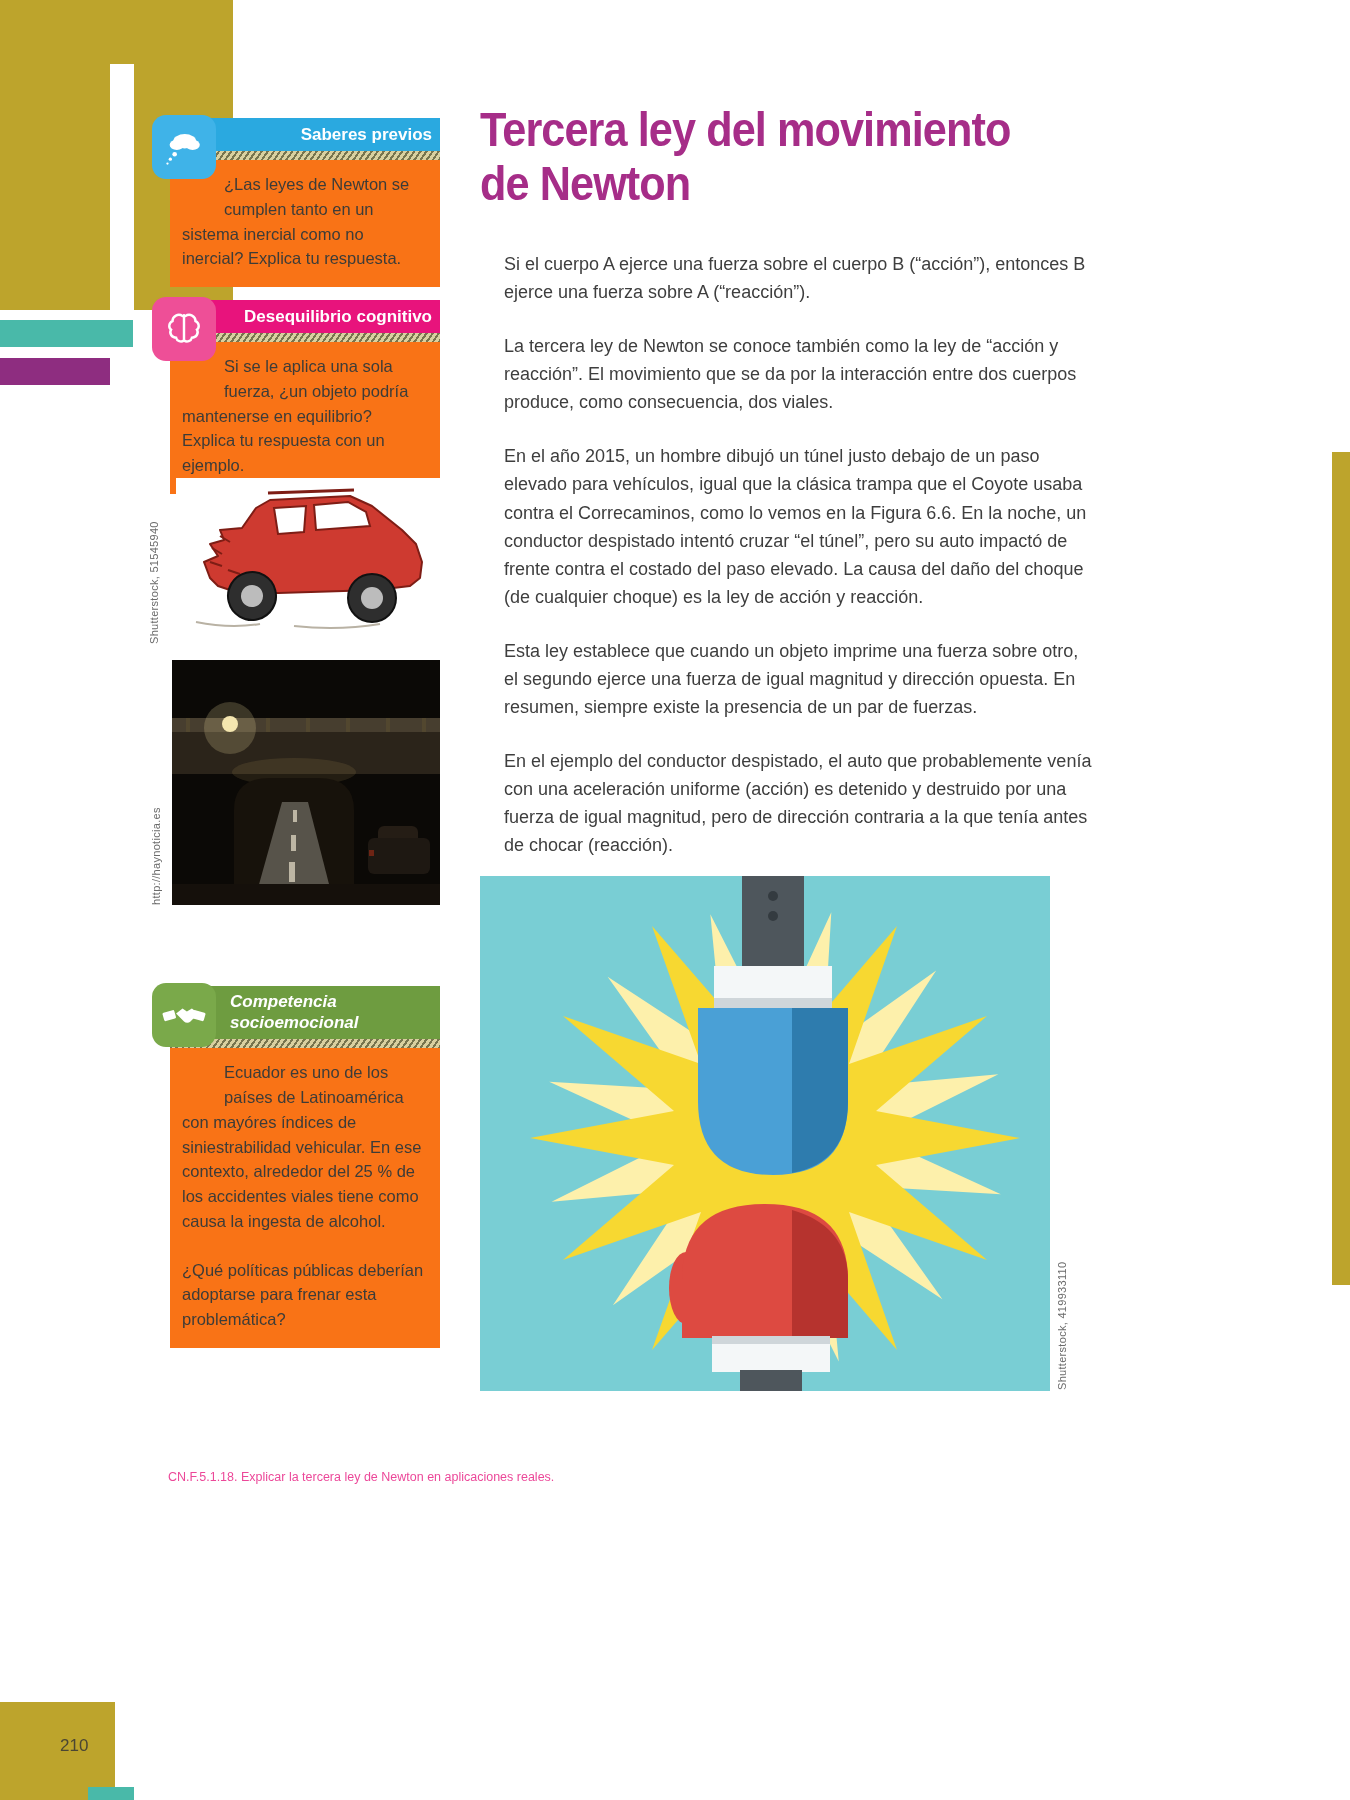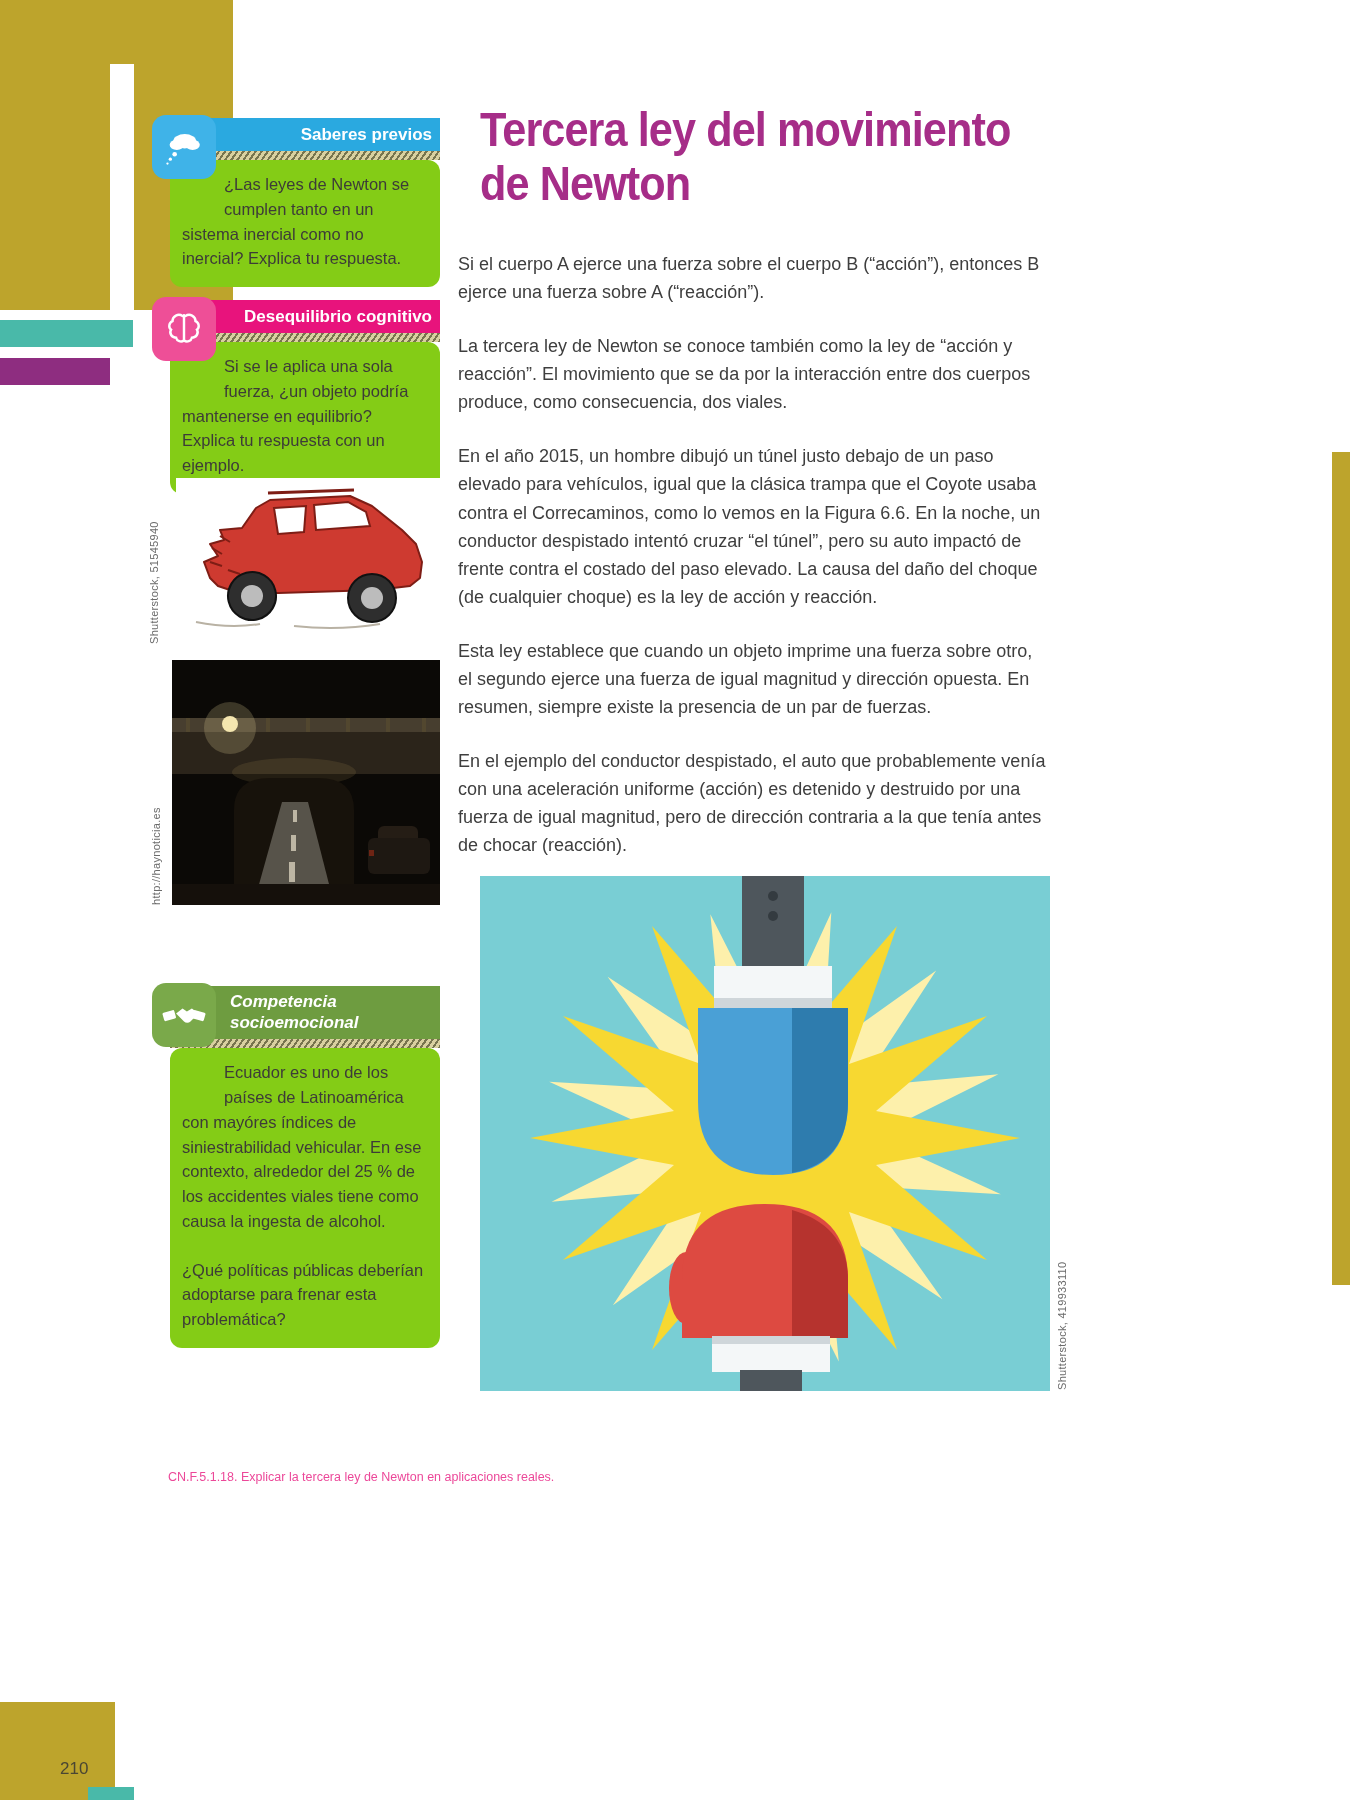--- a/index.html
+++ b/index.html
@@ -9,59 +9,59 @@
 
   
   .deco { position:absolute; }
   .deco-top-olive { left:0; top:0; width:233px; height:310px; background:#bda42c; }
   .deco-top-notch { left:110px; top:64px; width:24px; height:246px; background:#fff; }
   .deco-teal-bar { left:0; top:320px; width:133px; height:27px; background:#49b9a9; }
   .deco-purple-bar { left:0; top:358px; width:110px; height:27px; background:#8e2d80; }
   .deco-right-olive { left:1332px; top:452px; width:18px; height:833px; background:#bda42c; }
   .deco-bottom-olive { left:0; top:1702px; width:115px; height:98px; background:#bda42c; }
   .deco-bottom-teal { left:88px; top:1787px; width:46px; height:13px; background:#49b9a9; }
-  .page-number { position:absolute; left:60px; top:1736px; font-size:17px; color:#4a4633;margin-top:23px; }
+  .page-number { position:absolute; left:60px; top:1736px; font-size:17px; color:#4a4633; }
 
   
   .note { position:absolute; left:170px; width:270px; }
   .note-icon { position:absolute; left:-18px; top:-3px; width:64px; height:64px; border-radius:14px;
                display:flex; align-items:center; justify-content:center; z-index:3; }
   .note-icon svg { width:46px; height:46px; }
   .icon-blue { background:#3fb3e8; }
   .icon-pink { background:#ee4f97; }
   .icon-green { background:#7aa94a; }
   .note-header { position:relative; z-index:2; color:#fff; font-weight:bold; font-size:17px;
                  display:flex; align-items:center; justify-content:flex-end; padding:6px 8px 6px 50px; min-height:33px; }
   .note-header.left { justify-content:flex-start; padding-left:60px; line-height:1.22;font-style:italic; }
   .hdr-blue { background:#2aa9e0; }
   .hdr-pink { background:#e8137c; }
   .hdr-green { background:#6e9c40; }
   .hatch { height:9px; background:repeating-linear-gradient(-55deg,#77744e 0 2px,#d9d0a0 2px 5px); }
-  .note-body { background:#84cc16; padding:12px 12px 16px 12px; font-size:16.5px; line-height:1.5; color:#3d3c38;border-radius:12px; }
+  .note-body { background:#f97316; padding:12px 12px 16px 12px; font-size:16.5px; line-height:1.5; color:#3d3c38; }
   .note-body .spacer { float:left; width:42px; height:26px; }
   .note-body p + p { margin-top:24px; }
 
   
   .fig { position:absolute; background:#fff; }
   .fig svg { width:100%; height:100%; display:block; }
   .car-fig { left:176px; top:478px; width:264px; height:165px; }
   .tunnel-fig { left:172px; top:660px; width:268px; height:245px; }
   .v-credit { position:absolute; writing-mode:vertical-rl; transform:rotate(180deg);
               font-size:11px; color:#6b6b6b; letter-spacing:.3px; }
   .credit-car { left:148px; top:492px; height:152px; }
   .credit-tunnel { left:150px; top:793px; height:112px; }
   .credit-gloves { left:1056px; top:1258px; height:132px; }
   .fig-caption { position:absolute; left:170px; top:912px; width:272px; font-size:14px; line-height:1.4; color:#3d3c38; }
   .fig-caption .tri { color:#e8821e; font-size:12px; margin-right:3px; }
 
   
   .main-title { position:absolute; left:480px; top:103px; width:760px; color:#a62d88;
                 font-weight:bold; font-size:48px; line-height:1.13; letter-spacing:-1px;
                 transform:scaleX(.9); transform-origin:left top; }
-  .main-text { position:absolute; left:458px; top:250px; width:588px; font-size:18px; line-height:1.56; color:#3e3e3e; }
+  .main-text { position:absolute; left:504px; top:250px; width:588px; font-size:18px; line-height:1.56; color:#3e3e3e; }
   .main-text p { margin-bottom:26px; }
 
   .gloves-fig { left:480px; top:876px; width:570px; height:515px; }
 
   .footer-code { position:absolute; left:168px; top:1470px; font-size:12.5px; color:#ec4899; }
 </style>
 </head>
 <body>
 
 <div class="page">

